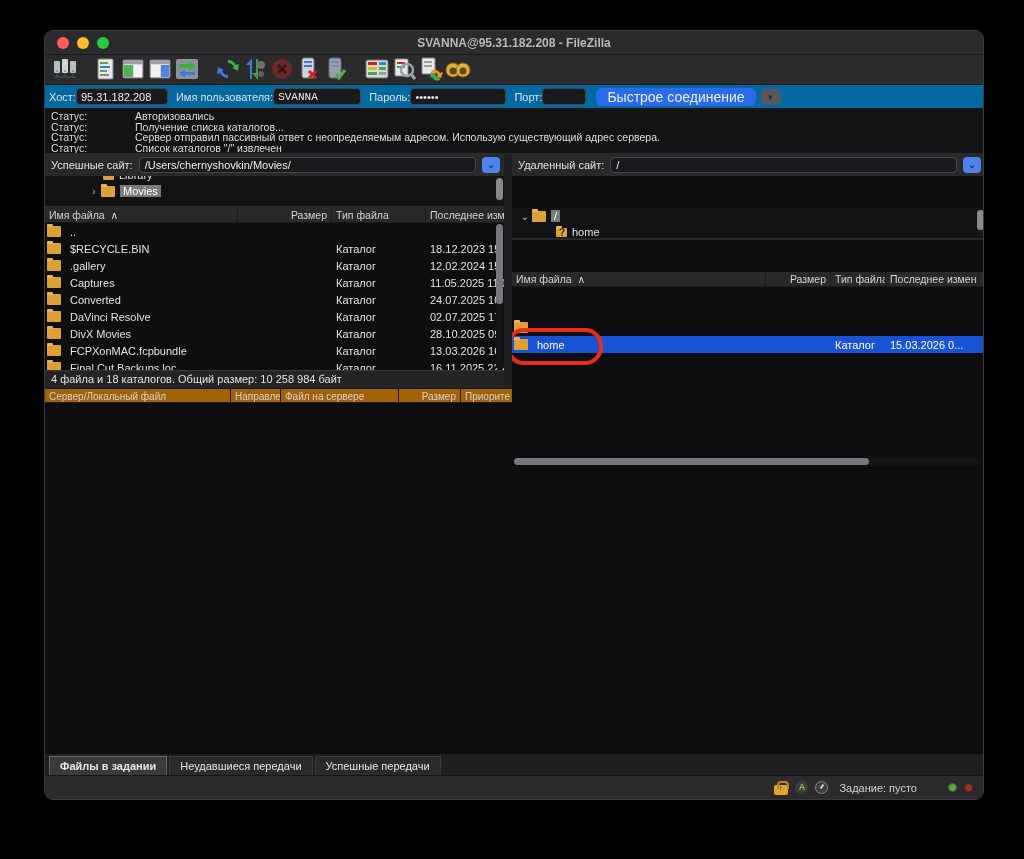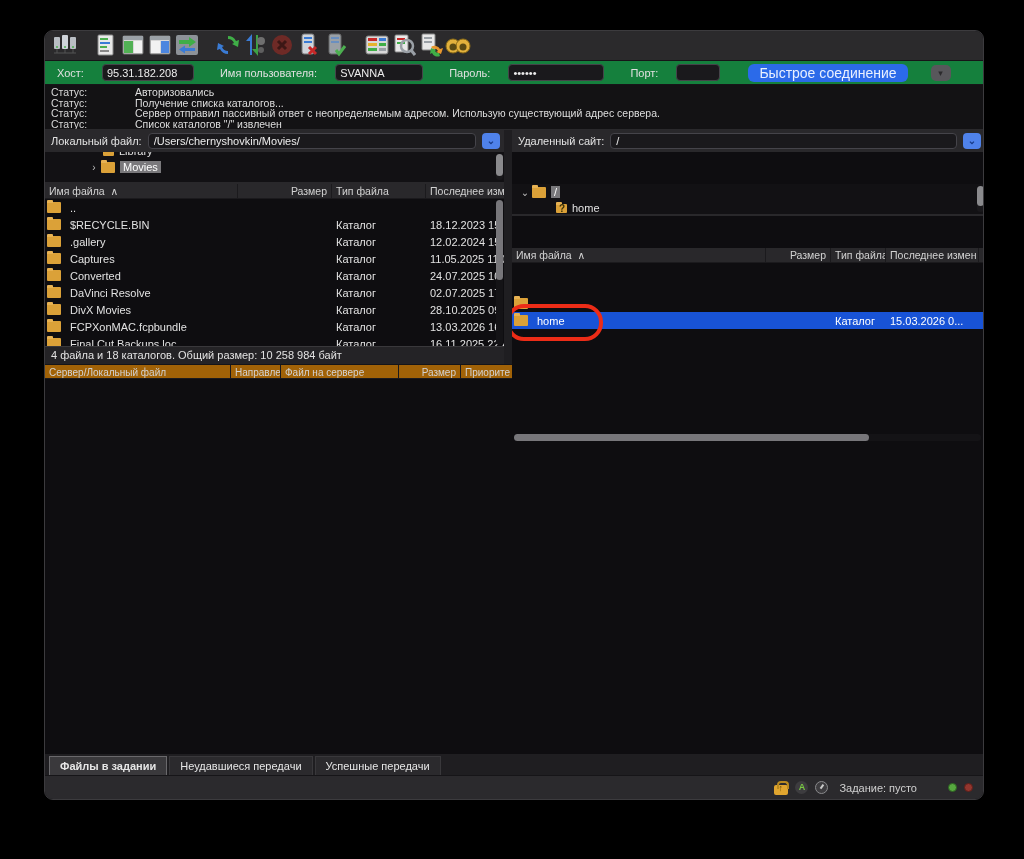--- a/index.html
+++ b/index.html
@@ -18,22 +18,22 @@
   .title { position:absolute; left:0; right:0; text-align:center; color:#b9b9b9;
     font-weight:bold; font-size:12px; pointer-events:none; }
 
   
   .toolbar { height:30px; background:#2b2a2c; display:flex; align-items:center;
     padding-left:6px; flex:0 0 auto; border-bottom:1px solid #161518; }
   .tbtn { width:27px; height:26px; display:flex; align-items:center; justify-content:center; }
   .tgap { width:14px; }
 
   
-  .quickbar { height:24px; background:#15803d; display:flex; align-items:center;
-    padding-left:12px; gap:18px; flex:0 0 auto; border-bottom:1px solid #161518; }
+  .quickbar { height:24px; background:#0369a1; display:flex; align-items:center;
+    padding-left:4px; gap:0; flex:0 0 auto; border-bottom:1px solid #161518; }
   .quickbar label { color:#e0e0e0; }
   .qc-input { background:#1a191c; border:1px solid #45444a; border-radius:4px;
     color:#ececec; height:17px; font-size:11px; padding:0 4px;
     font-family:"Liberation Sans",sans-serif; }
   .qc-btn { background:#2b6ae9; color:#e9f0ff; border:none; border-radius:6px;
     height:18px; padding:0 11px; font-size:14px; margin-left:10px;
     font-family:"Liberation Sans",sans-serif; }
   .qc-dd { width:20px; height:16px; background:#58575b; border:none; border-radius:5px;
     color:#2b2a2c; font-size:9px; margin-left:5px; line-height:14px; }
 
@@ -130,20 +130,28 @@
   .task { color:#cfcfcf; margin:0 24px 0 4px; }
   .dot { width:9px; height:9px; border-radius:50%; }
   .dot.g { background:#57a83f; border:1px solid #2e6322; }
   .dot.r { background:#93362e; border:1px solid #5e1f1a; }
 </style>
 </head>
 <body>
 
 <div class="window">
 
+  <div class="titlebar">
+    <div class="lights">
+      <span class="light red"></span>
+      <span class="light yellow"></span>
+      <span class="light green"></span>
+    </div>
+    <div class="title">SVANNA@95.31.182.208 - FileZilla</div>
+  </div>
 
   <div class="toolbar">
     <div class="tbtn">
         <span>
       <svg width="24" height="22">
             <rect x="1" y="3" width="6" height="12" rx="1" fill="#b9bec4"></rect>
             <rect x="9" y="1" width="6" height="14" rx="1" fill="#cfd4da"></rect>
             <rect x="17" y="3" width="6" height="12" rx="1" fill="#b9bec4"></rect>
             <circle cx="4" cy="13" r="1" fill="#4caf50"></circle>
             <circle cx="12" cy="13" r="1" fill="#4caf50"></circle>
@@ -271,21 +279,21 @@
             <circle cx="8" cy="12" r="3.5" fill="#5a4a14"></circle>
             <circle cx="18" cy="12" r="3.5" fill="#5a4a14"></circle>
           </svg></span>
     </div>
   </div>
 
   <div class="quickbar">
     <label>Хост:</label>
     <input class="qc-input" style="width: 92px;" value="95.31.182.208">
     <label style="margin-left:8px">Имя пользователя:</label>
-    <input class="qc-input" style="width: 88px;" value="SVANNA">
+    <input class="qc-input" style="width: 88px; font-family: Liberation Mono, monospace;" value="SVANNA">
     <label style="margin-left:8px">Пароль:</label>
     <input class="qc-input" style="width: 96px;" value="••••••">
     <label style="margin-left:8px">Порт:</label>
     <input class="qc-input" style="width: 44px;" value="">
     <button class="qc-btn">Быстрое соединение</button>
     <button class="qc-dd"><span>▾</span></button>
   </div>
 
   <div class="log">
     <div class="logrow">
@@ -303,21 +311,21 @@
     <div class="logrow">
         <span class="llabel">Статус:</span>
         <span class="lmsg">Список каталогов "/" извлечен</span>
       </div>
   </div>
 
   <div class="panels">
 
     <div class="panel local">
       <div class="pathrow">
-        <label>Локальный файл:</label>
+        <label>Успешные сайт:</label>
         <input class="path-input" value="/Users/chernyshovkin/Movies/" style="">
         <button class="dd-blue"><span>⌄</span></button>
       </div>
       <div class="tree">
         <div class="trow" style="margin-top:-9px; padding-left:56px">
           <span class="folder small"></span>
           <span>Library</span>
         </div>
         <div class="trow" style="padding-left:44px">
           <span class="exp">›</span>

